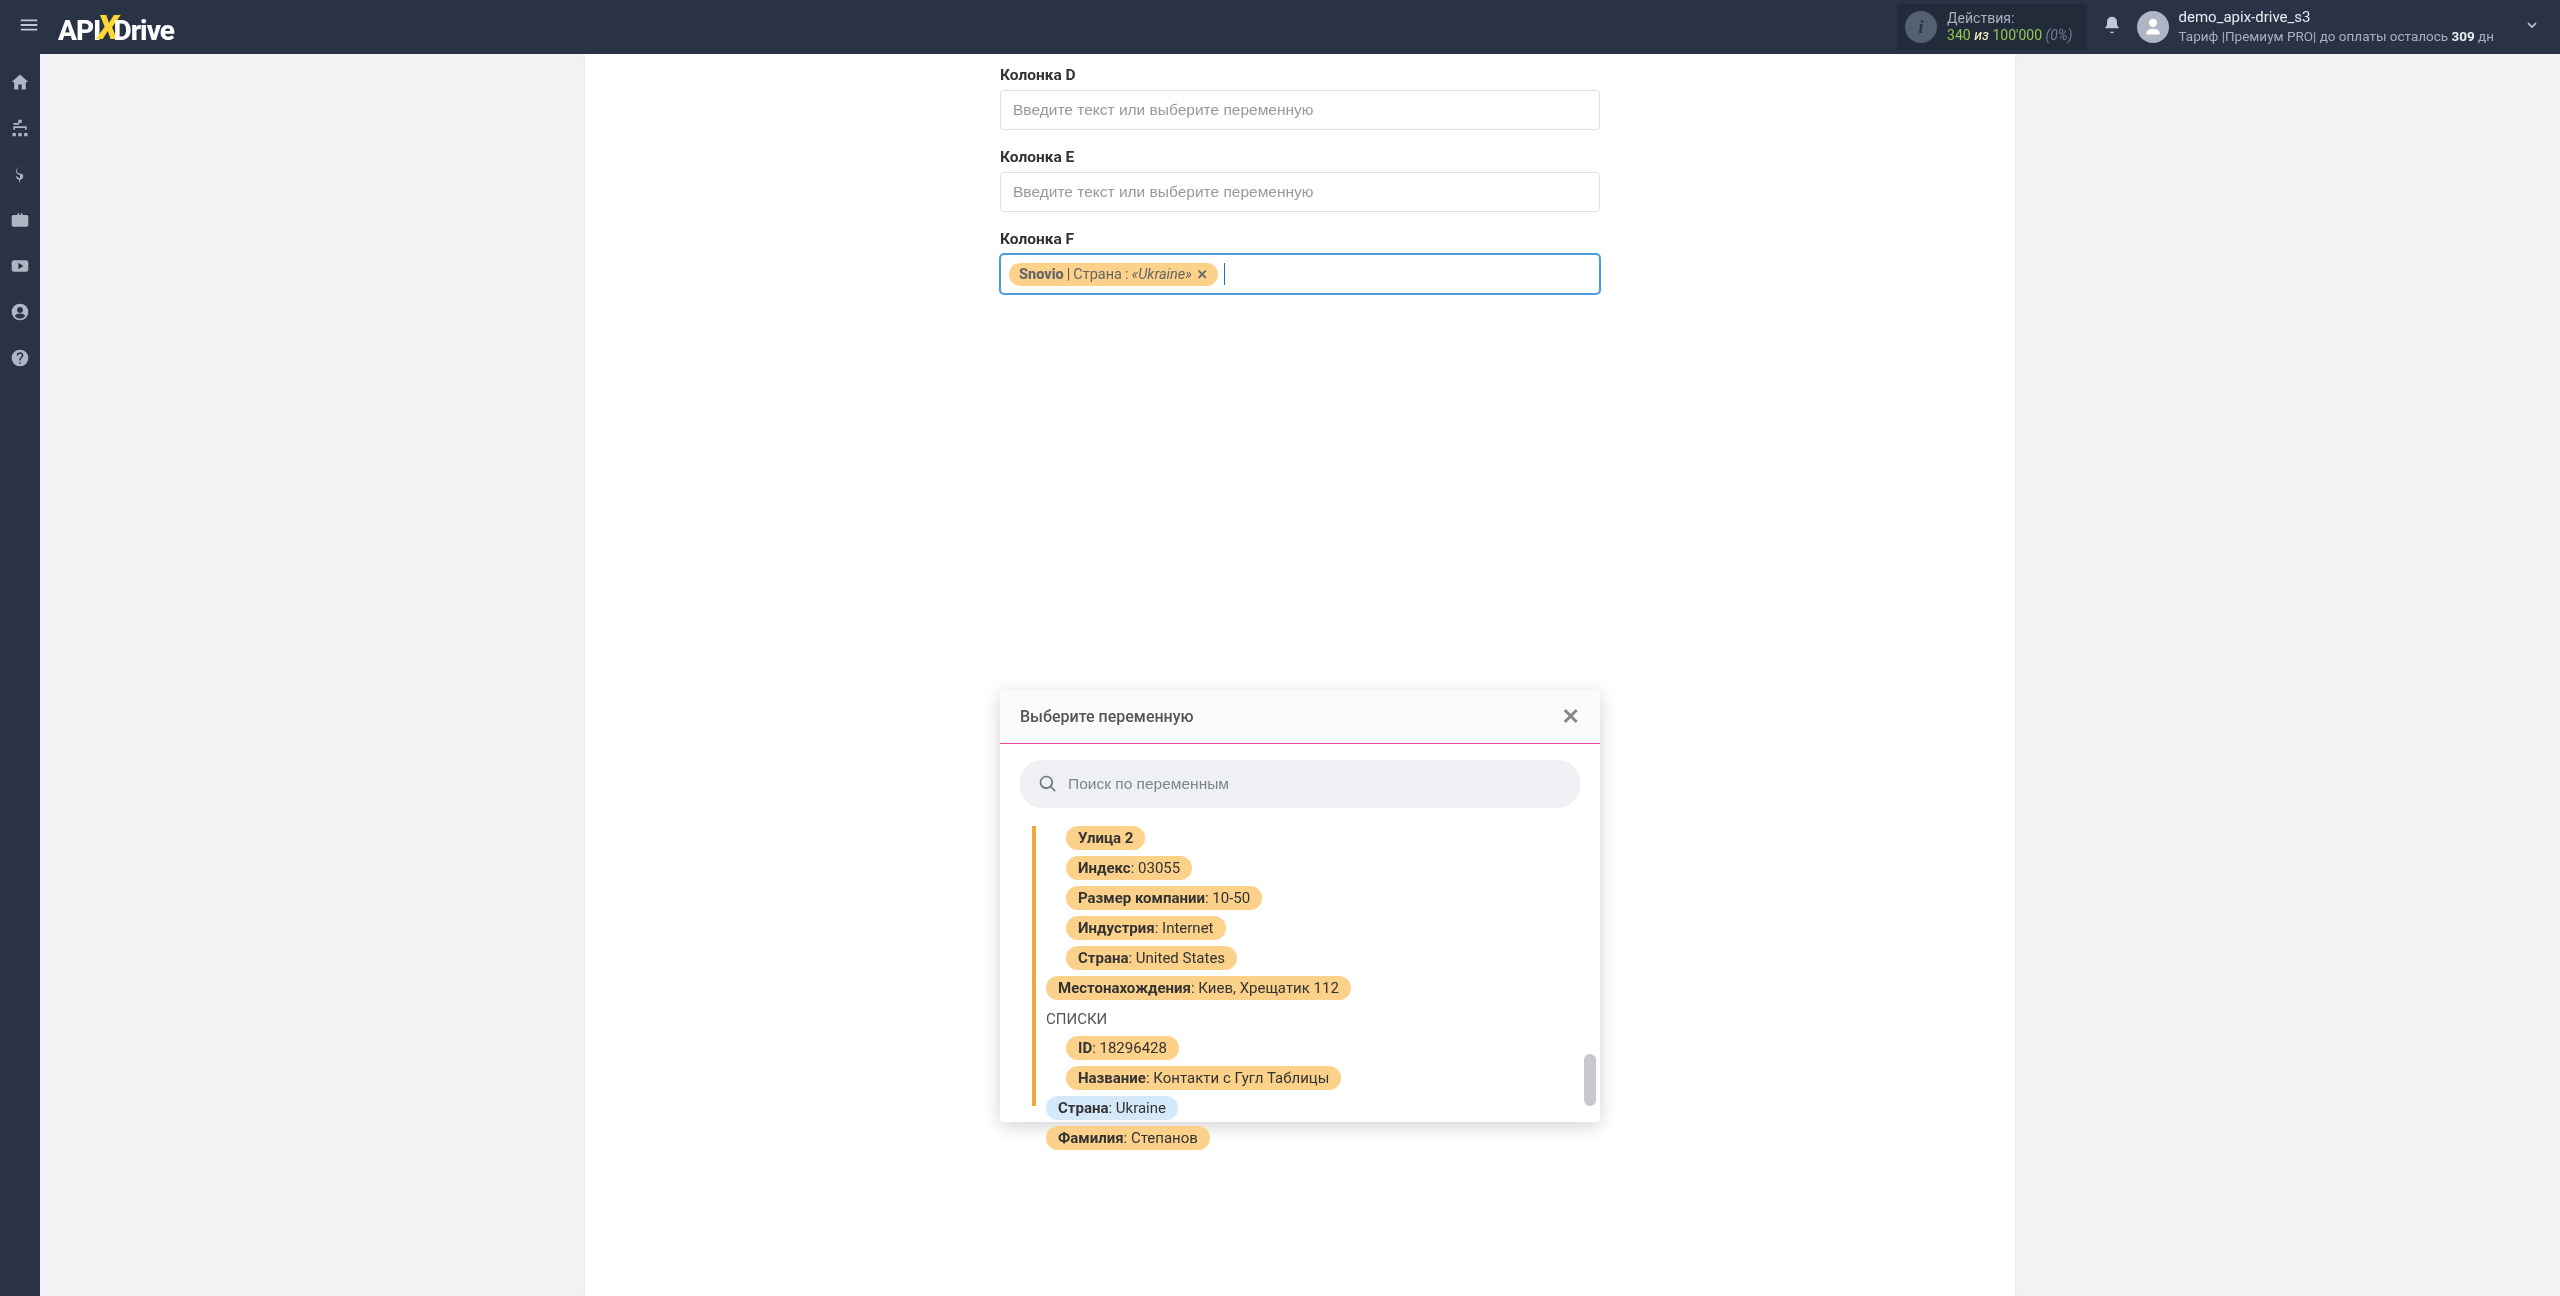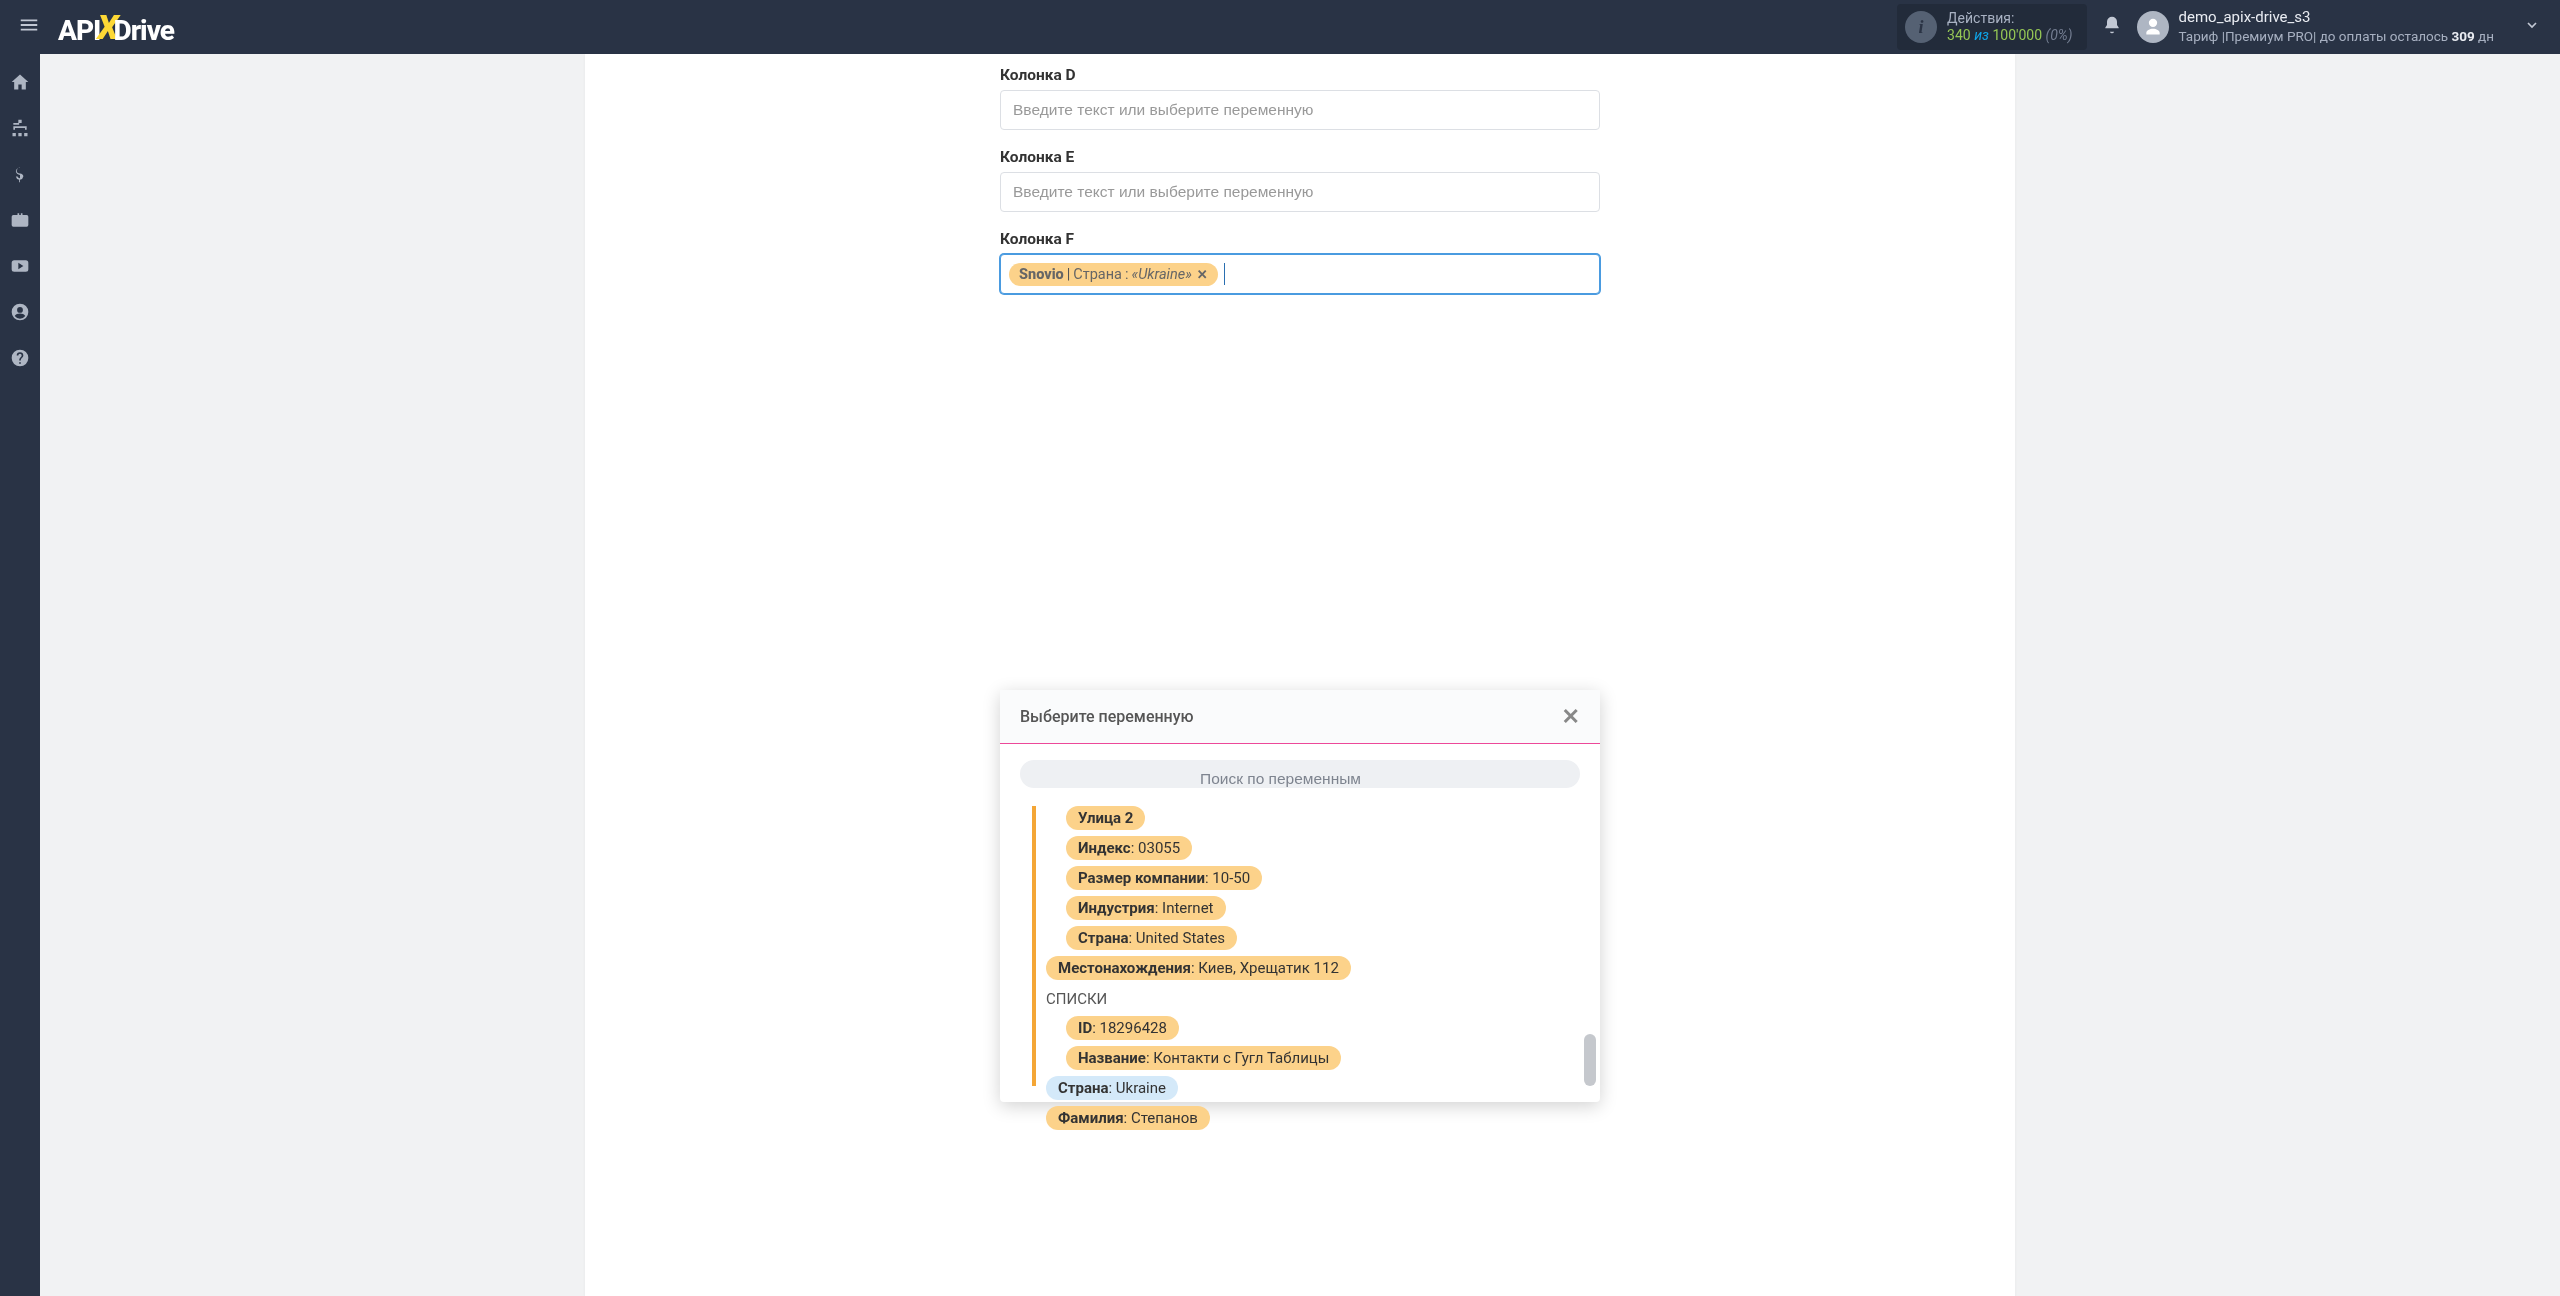--- a/index.html
+++ b/index.html
@@ -38,21 +38,21 @@
     background: #556173;
     border-radius: 50%;
     display: flex; align-items: center; justify-content: center;
     font-weight: 900; font-style: italic;
     font-size: 18px; color: #2a3344;
     font-family: Georgia, serif;
   }
   .actions-text { font-size: 14px; line-height: 1.2; }
   .actions-text .top { color: #a8b1c2; }
   .actions-text .bottom .green { color: #95c655; }
-  .actions-text .bottom .gray { color: #0ea5e9; font-style: italic; }
+  .actions-text .bottom .gray { color: #fef9c3; font-style: italic; }
   .actions-text .bottom .percent { color: #747e92; font-style: italic; }
   .bell svg { width: 20px; height: 20px; fill: #c2c8d4; cursor: pointer; }
   .user-block { display: flex; align-items: center; gap: 10px; padding-right: 10px; }
   .avatar {
     width: 32px; height: 32px; background: #aeb6c3; border-radius: 50%;
     display: flex; align-items: center; justify-content: center;
   }
   .avatar svg { width: 20px; height: 20px; fill: #fff; }
   .user-text { font-size: 13.5px; line-height: 1.3; }
   .user-text .name { color: #e9ecf2; font-size: 15px; }
@@ -112,22 +112,22 @@
     display: flex; justify-content: space-between; align-items: center;
     padding: 14px 20px;
     border-bottom: 1px solid #ec4899;
     background: #fafbfc;
   }
   .dropdown-title { font-size: 16px; font-weight: 500; color: #555; }
   .dropdown-close { font-size: 22px; color: #888; cursor: pointer; font-weight: 700; }
   .dropdown-body { padding: 16px 20px 16px 20px; position: relative; }
   .search-box {
     background: #eef0f3; border-radius: 22px;
-    height: 28px; display: flex; align-items: center;
-    padding: 0 18px; gap: 10px; margin-bottom: 18px; flex-direction: column;
+    height: 48px; display: flex; align-items: center;
+    padding: 0 18px; gap: 10px; margin-bottom: 18px;
   }
   .search-box svg { width: 20px; height: 20px; fill: #6e7480; }
   .search-box input {
     border: none; background: transparent; outline: none;
     font-size: 15.5px; flex: 1; color: #555;
   }
   .search-box input::placeholder { color: #7e848f; }
   .var-list {
     border-left: 4px solid #f4a636;
     padding-left: 10px; margin-left: 12px;

